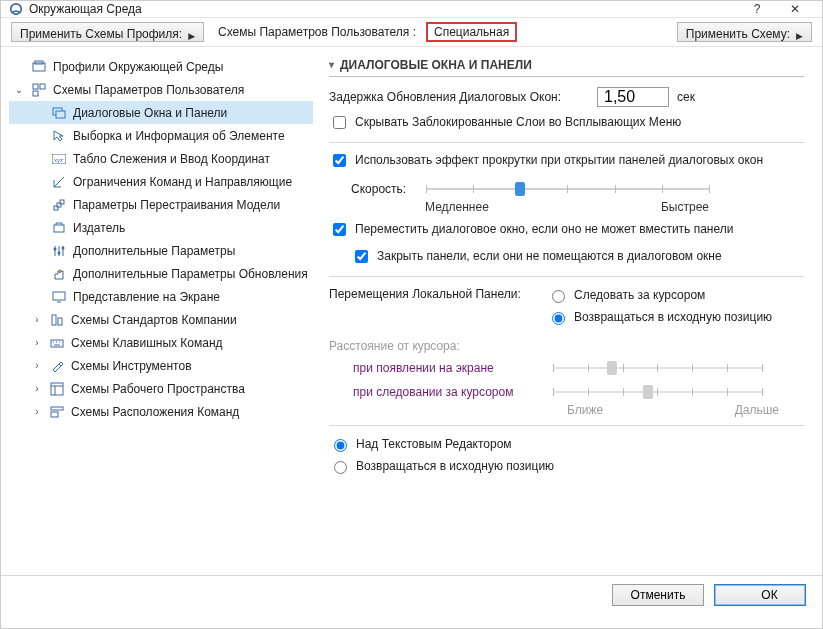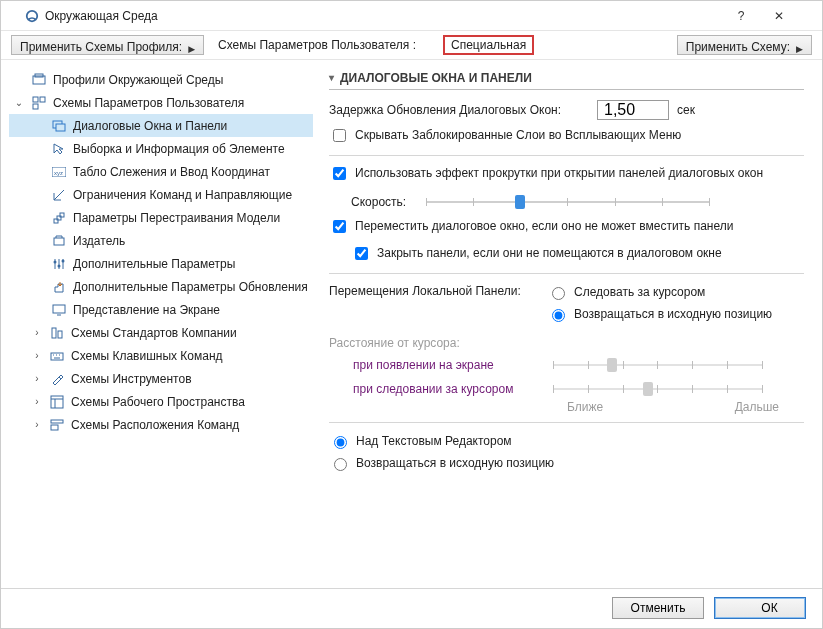--- a/index.html
+++ b/index.html
@@ -10,22 +10,22 @@
     color: #222;
     background: #fff;
     width: 823px;
     height: 629px;
     overflow: hidden;
     border: 1px solid #ccc;
   }
   .titlebar {
     display: flex;
     align-items: center;
-    height: 30px;
-    padding: 0 24px;
+    height: 17px;
+    padding: 0 8px;
     border-bottom: 1px solid #e5e5e5;
   }
   .titlebar .app-icon {
     width: 14px; height: 14px;
     margin-right: 6px;
   }
   .titlebar .title { flex: 0 0 auto; }
   .titlebar .spacer { flex: 1; }
   .titlebar .winbtn {
     width: 38px; height: 20px;
@@ -47,21 +47,21 @@
     background: linear-gradient(#f7f7f7,#e7e7e7);
     border: 1px solid #b5b5b5;
     color: #222;
     font-size: 12px;
   }
   .btn .tri { margin-left: 6px; font-size: 9px; color: #333; }
   .scheme-label { margin-left: 6px; }
   .scheme-value {
     border: 2px solid #d23b3b;
     padding: 1px 6px;
-    margin-left: 19px;
+    margin-left: 2px;
   }
   .toolbar .spacer { flex: 1; }
   .content {
     display: flex;
     height: 529px;
     border-top: 1px solid #e5e5e5;
   }
   .sidebar {
     width: 316px;
     padding: 8px 4px 8px 8px;
@@ -416,20 +416,24 @@
             <span></span>
             <span></span>
             <span></span>
             <span></span>
             <span></span>
             <span></span>
           </div>
         <div class="thumb" style="left:33%;"></div>
       </div>
     </div>
+    <div class="sliderends">
+      <span>Медленнее</span>
+      <span>Быстрее</span>
+    </div>
 
     <div style="height:8px;"></div>
 
     <div class="chk">
       <input type="checkbox" checked="" style="">
       <span>Переместить диалоговое окно, если оно не может вместить панели</span>
     </div>
     <div class="chk sub">
       <input type="checkbox" checked="" style="">
       <span>Закрыть панели, если они не помещаются в диалоговом окне</span>

